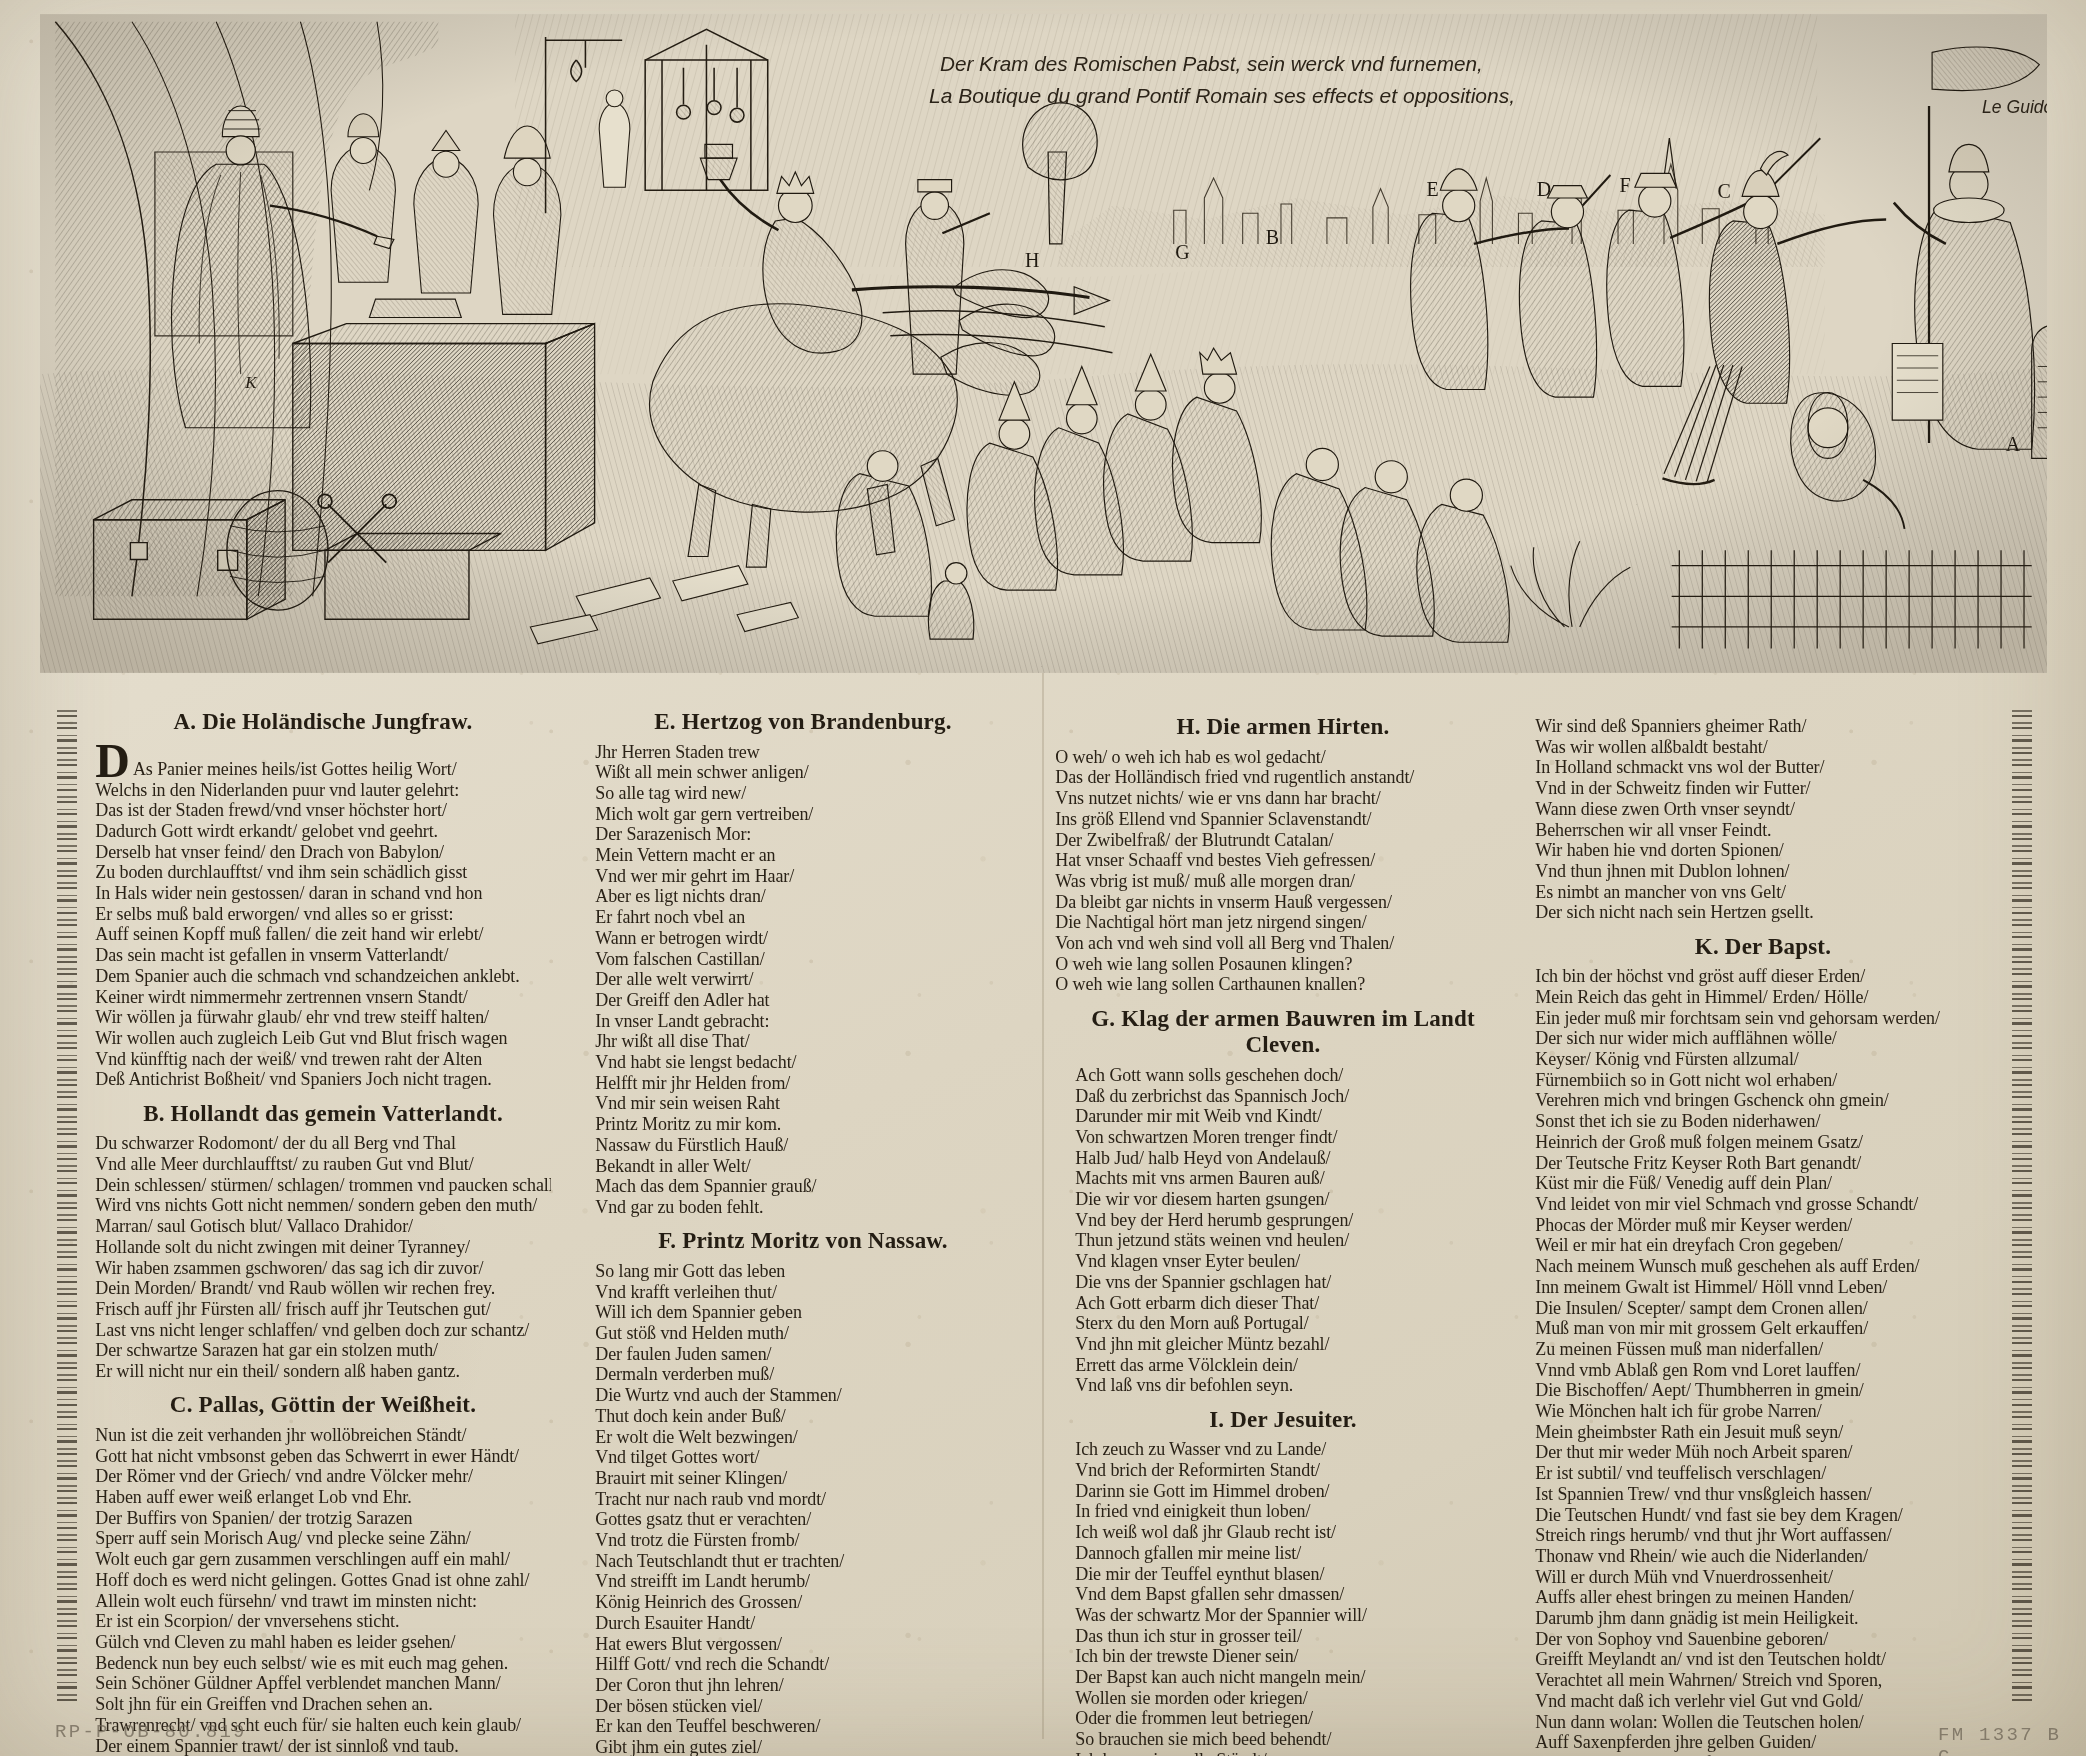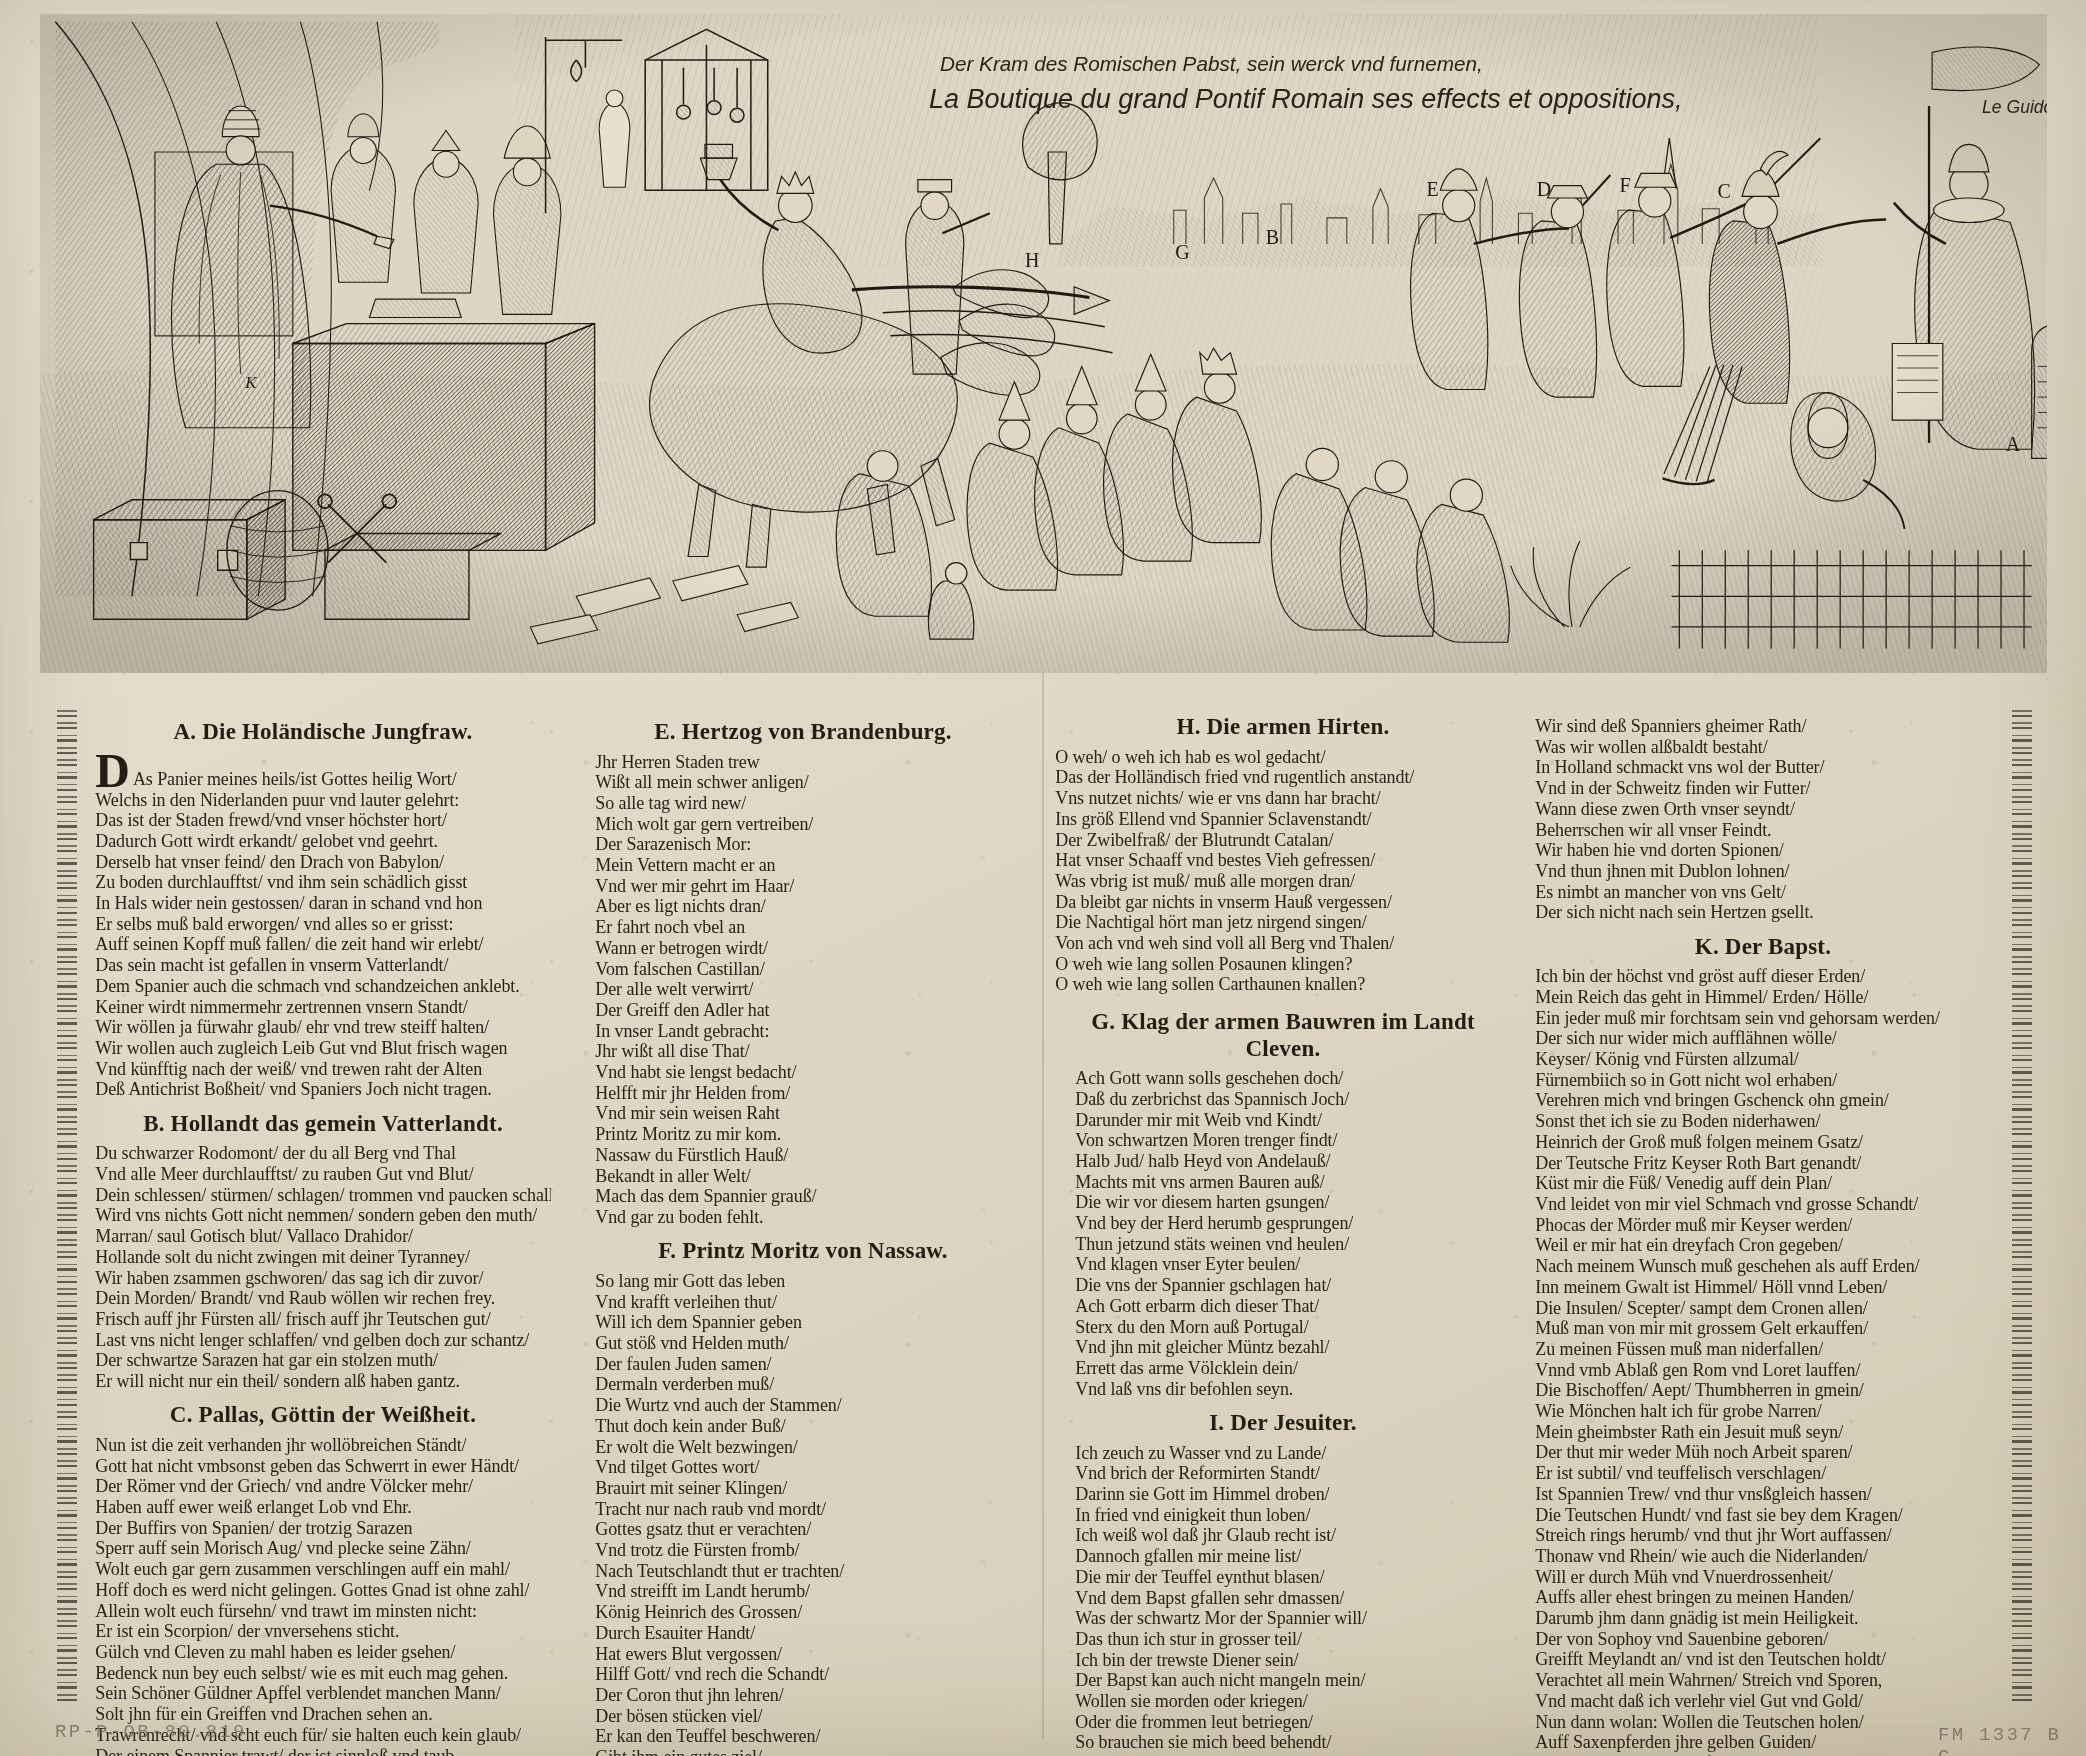--- a/index.html
+++ b/index.html
@@ -51,21 +51,21 @@
   .engraving svg { display:block; }
 
   .eng-caption {
     position: absolute;
     font-family: Liberation Sans, sans-serif;
     font-style: italic;
     color: #2b2318;
     white-space: nowrap;
   }
   #cap-title-de { left: 900px; top: 38px; font-size: 20.7px; }
-  #cap-title-fr { left: 889px; top: 70px; font-size: 27px; text-align: right; }
+  #cap-title-fr { left: 889px; top: 70px; font-size: 21px; text-align: right; }
   #cap-left     { left: 329px;  top: 657px; font-size: 20.7px; }
   #cap-right    { left: 1111px; top: 657px; font-size: 20.7px; }
   #cap-guidon   { left: 1942px; top: 83px; font-size: 17.6px; }
 
   
   .textblock {
     position: absolute;
     left: 83px;
     top: 705px;
     width: 1923px;
@@ -105,21 +105,21 @@
   .sec-title {
     font-family: "Liberation Serif", serif;
     font-weight: bold;
     font-size: 23px;
     color: #241d13;
     text-align: center;
     letter-spacing: 0.2px;
     line-height: 1.15;
     margin: 9.2px 0 6.1px 0;
   }
-  .sec-title.tight { margin-top: 14px; }
+  .sec-title.tight { margin-top: 4px; }
   .lines {
     font-family: "Liberation Serif", serif;
     font-size: 18px;
     line-height: 20.7px;
     color: #2a2217;
     letter-spacing: -0.1px;
   }
   .lines div { white-space: nowrap; overflow: hidden; }
   .lines div.ind { padding-left: 20px; }
   .dropcap-line {

